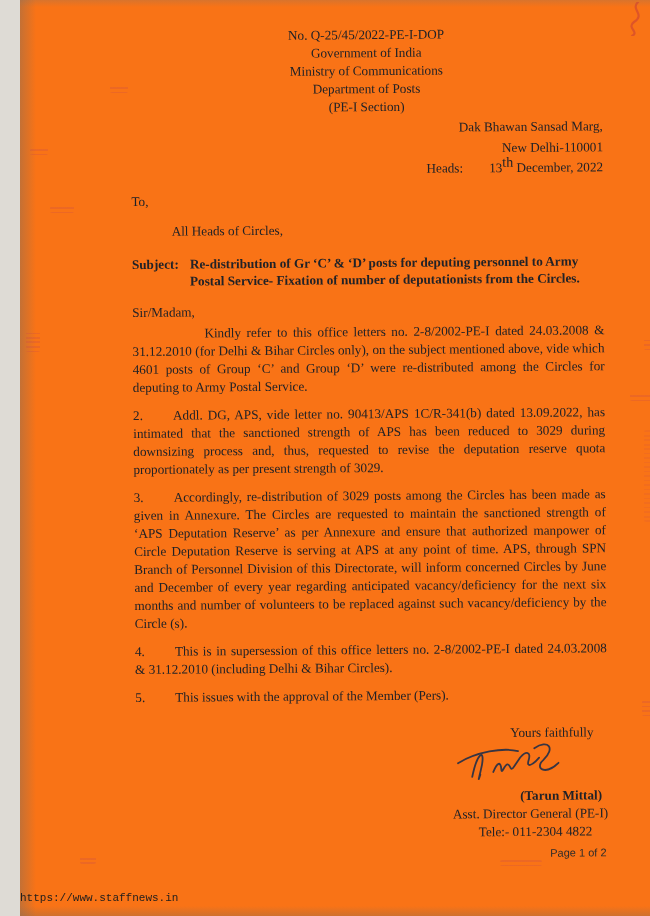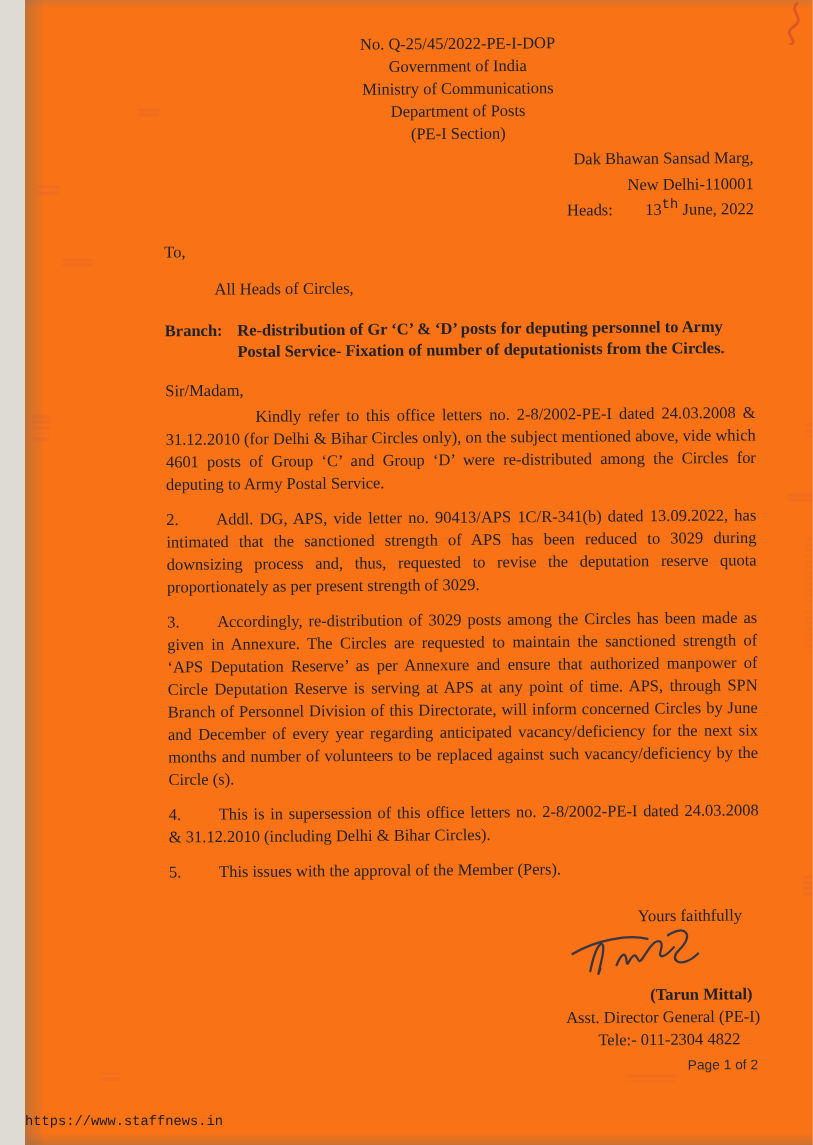--- a/index.html
+++ b/index.html
@@ -45,21 +45,21 @@
   .content {
     position:absolute; left:110px; top:28px; width:472px;
     color:#212227; font-size:13.2px; line-height:1.36;
     transform:rotate(-0.45deg); transform-origin:top left;
   }
   .ref { text-align:center; }
   .org-line { text-align:center; }
   .addr { text-align:right; margin-top:3px; }
   .dateline { display:flex; justify-content:flex-end; gap:26px; margin-top:2px; }
   .dateline .d-label { font-weight:normal; }
-  sup { font-size:11px; line-height:0;font-family:Liberation Mono, monospace; }
+  sup { font-size:14px; line-height:0; }
 
   .to { margin-top:13px; }
   .recipient { margin-top:12px; margin-left:40px; }
   .subject { display:flex; margin-top:15px; font-weight:bold; }
   .subject .lbl { flex:none; width:58px; }
   .subject .txt { width:402px; }
   .salutation { margin-top:13px; }
 
   p.body-para { text-align:justify; margin:10px 0 0 0; }
   p.first-para { text-indent:72px; margin-top:3px; }
@@ -109,28 +109,28 @@
     <div class="org-line">Government of India</div>
     <div class="org-line">Ministry of Communications</div>
     <div class="org-line">Department of Posts</div>
     <div class="org-line">(PE-I Section)</div>
 
     <div class="addr">Dak Bhawan Sansad Marg,</div>
     <div class="addr">New Delhi-110001</div>
 
     <div class="dateline">
       <span class="d-label">Heads:</span>
-      <span><span>13</span><sup>th</sup><span> June, 2022</span></span>
+      <span><span>13</span><sup>th</sup><span> December, 2022</span></span>
     </div>
 
     <div class="to">To,</div>
     <div class="recipient">All Heads of Circles,</div>
 
     <div class="subject">
-      <span class="lbl">Branch:</span>
+      <span class="lbl">Subject:</span>
       <span class="txt">Re-distribution of Gr ‘C’ &amp; ‘D’ posts for deputing personnel to Army Postal Service- Fixation of number of deputationists from the Circles.</span>
     </div>
 
     <div class="salutation">Sir/Madam,</div>
 
     <p class="body-para first-para">Kindly refer to this office letters no. 2-8/2002-PE-I dated 24.03.2008 &amp; 31.12.2010 (for Delhi &amp; Bihar Circles only), on the subject mentioned above, vide which 4601 posts of Group ‘C’ and Group ‘D’ were re-distributed among the Circles for deputing to Army Postal Service.</p>
 
     <p class="body-para"><span class="pnum">2.</span><span>Addl. DG, APS, vide letter no. 90413/APS 1C/R-341(b) dated 13.09.2022, has intimated that the sanctioned strength of APS has been reduced to </span><b>3029</b><span> during downsizing process and, thus, requested to revise the deputation reserve quota proportionately as per present strength of </span><b>3029</b><span>.</span></p>
 
     <p class="body-para"><span class="pnum">3.</span><span>Accordingly, re-distribution of </span><b>3029</b><span> posts among the Circles has been made as given in Annexure. The Circles are requested to maintain the sanctioned strength of ‘APS Deputation Reserve’ as per Annexure and ensure that authorized manpower of Circle Deputation Reserve is serving at APS at any point of time. APS, through SPN Branch of Personnel Division of this Directorate, will inform concerned Circles by June and December of every year regarding anticipated vacancy/deficiency for the next six months and number of volunteers to be replaced against such vacancy/deficiency by the Circle (s).</span></p>

